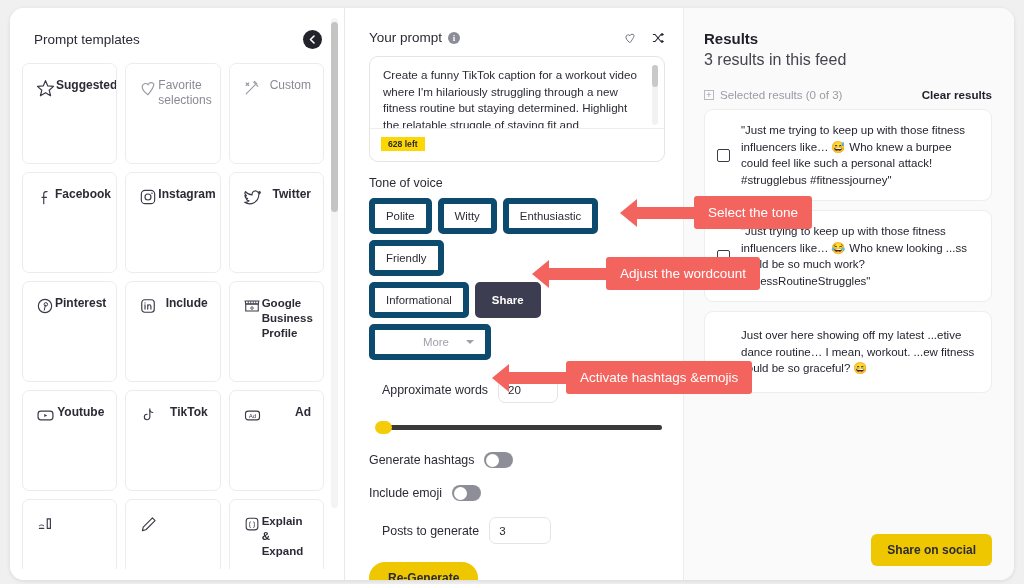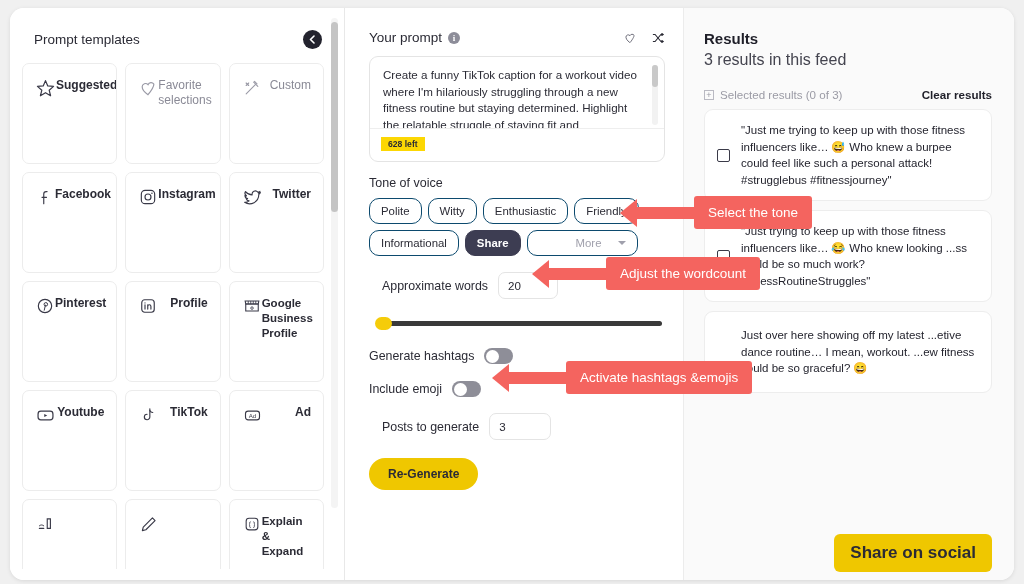--- a/index.html
+++ b/index.html
@@ -169,22 +169,22 @@
     padding: 2px 7px;
   }
 
   .section-label {
     font-size: 12.5px;
     color: #2b2b35;
     margin: 14px 0 8px 0;
   }
   .tone-row { display: flex; flex-wrap: wrap; gap: 6px; margin-bottom: 6px; }
   .tone-btn {
-    border: 1px solid #0c4a6e;
-    border-radius: 10px;
+    border: 6px solid #0c4a6e;
+    border-radius: 5px;
     background: #fff;
     padding: 6px 11px;
     font-size: 11.4px;
     color: #2b2b35;
     cursor: pointer;
     white-space: nowrap;
   }
   .tone-btn.selected {
     background: #3d3d52;
     color: #ffffff;
@@ -300,24 +300,24 @@
     background: #fff;
   }
   .rc-text {
     font-size: 11.5px;
     line-height: 16.5px;
     color: #24242e;
   }
 
   .share-btn {
     position: absolute;
-    right: 22px; bottom: 8px;
+    right: 22px; bottom: 14px;
     background: #efc700;
     color: #2b2b35;
-    font-size: 17px;
+    font-size: 12px;
     font-weight: bold;
     border: none;
     border-radius: 6px;
     padding: 9px 16px;
     cursor: pointer;
     font-family: "Liberation Sans", sans-serif;
   }
 
   
   .callout {
@@ -443,21 +443,21 @@
           </div>
 
           <div class="tmpl-card">
             <div class="tmpl-icon">
               <svg width="20" height="20" viewBox="0 0 24 24" fill="none" stroke="currentColor" stroke-width="1.4">
                   <rect x="4.5" y="4.5" width="15" height="15" rx="3.5"></rect>
                   <path d="M8.4 10.5v5.2M8.4 8.3v.1" stroke-linecap="round"></path>
                   <path d="M11.7 15.7v-5.2M11.7 12.6c0-1.2.8-2.1 1.9-2.1s1.9.9 1.9 2.1v3.1" stroke-linecap="round"></path>
                 </svg>
             </div>
-            <div class="tmpl-label">Profile</div>
+            <div class="tmpl-label">Include</div>
           </div>
 
           <div class="tmpl-card">
             <div class="tmpl-icon">
               <svg width="20" height="20" viewBox="0 0 24 24" fill="none" stroke="currentColor" stroke-width="1.3">
                   <path d="M4.5 9.5h15v8.5h-15z"></path>
                   <path d="M3.8 6h16.4l-.7 3.5H4.5z"></path>
                   <path d="M7.5 6v3.5M10.5 6v3.5M13.5 6v3.5M16.5 6v3.5" stroke-width="1"></path>
                   <circle cx="12" cy="14.5" r="1.5" stroke-width="1"></circle>
                 </svg>

